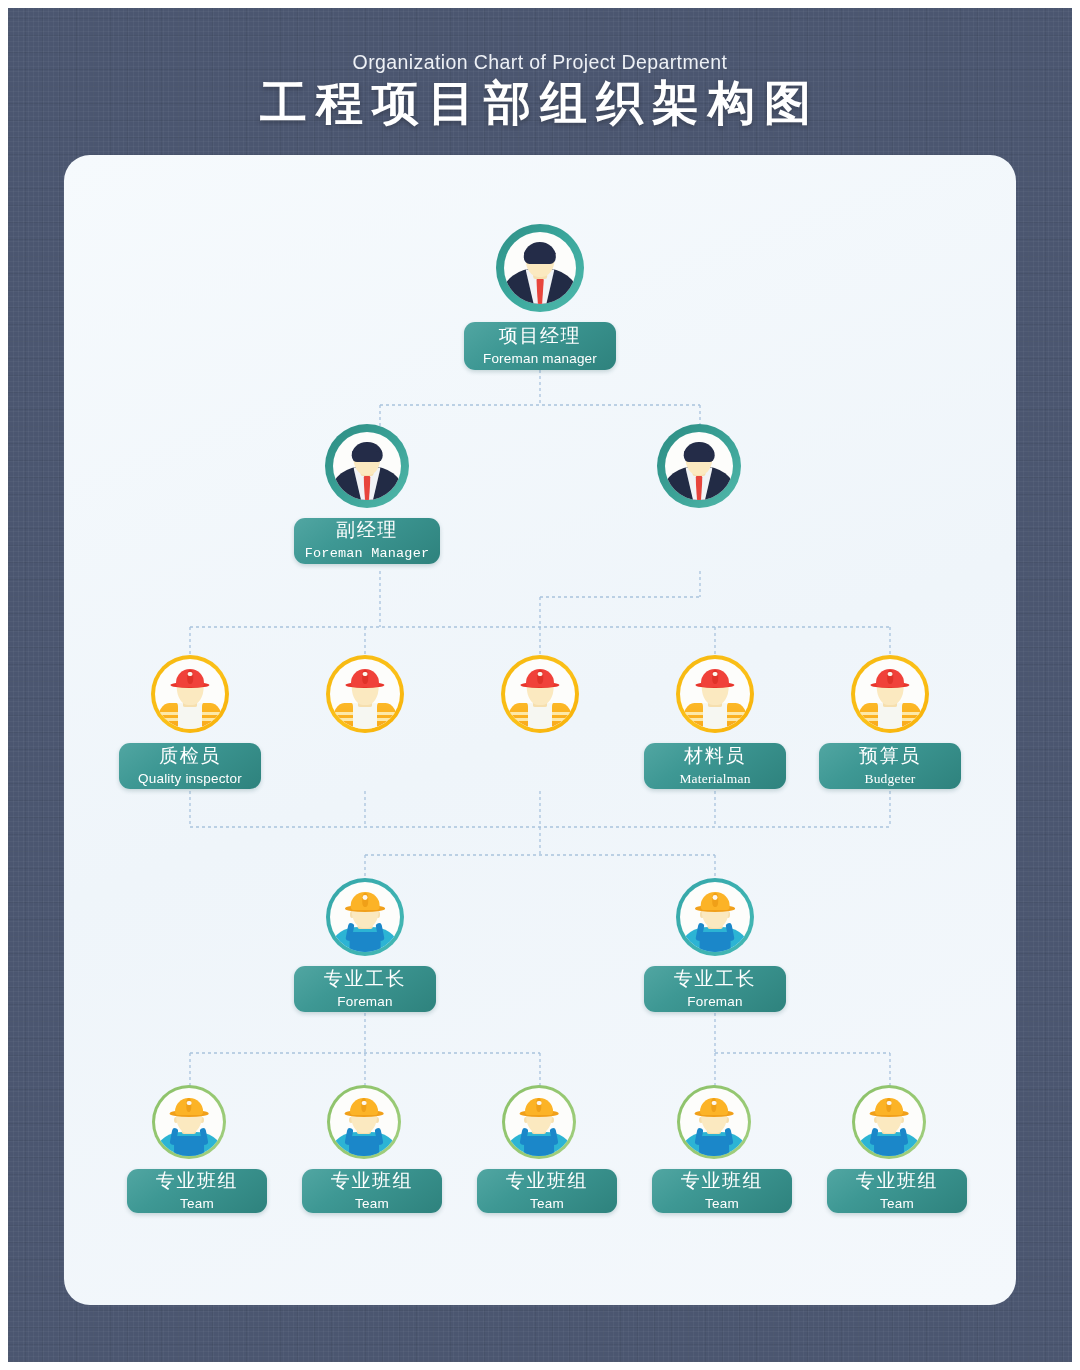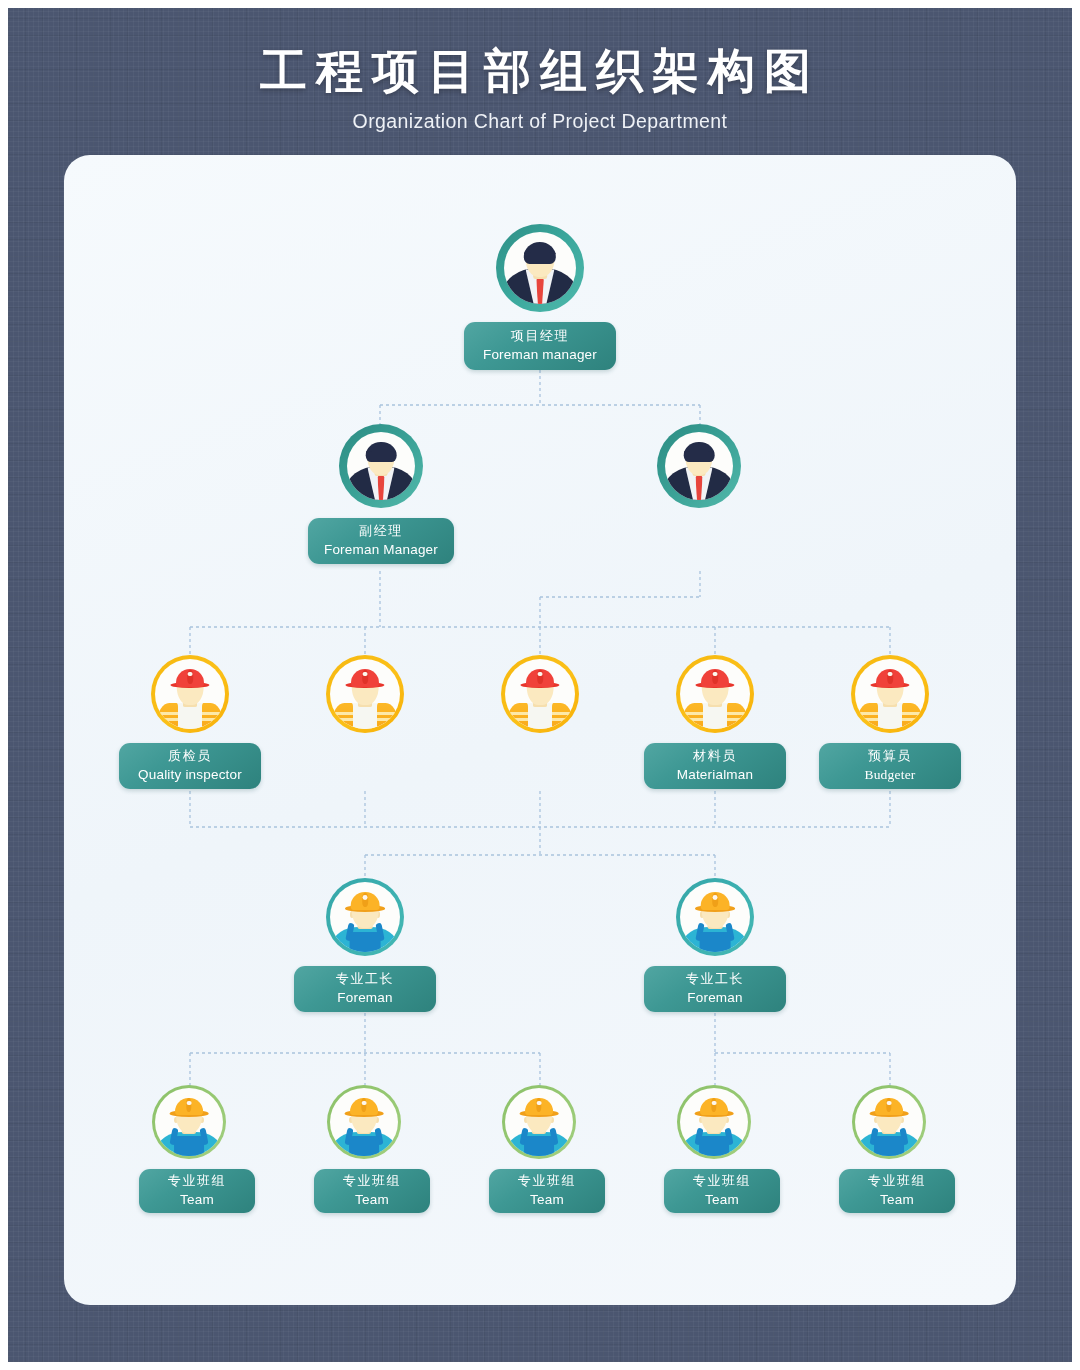--- a/index.html
+++ b/index.html
@@ -104,27 +104,27 @@
     border-radius: 11px;
     background: linear-gradient(145deg, #51a6a2 0%, #3e9894 35%, #2e827d 100%);
     color: #ffffff;
     text-align: center;
     display: flex;
     flex-direction: column;
     justify-content: center;
     align-items: center;
     box-shadow: 0 2px 4px rgba(40,90,95,0.22);
   }
-  .pill .cn { font-size: 13px; letter-spacing: 1.6px; line-height: 1.3; }
+  .pill .cn { font-size: 19px; letter-spacing: 1.6px; line-height: 1.3; }
   .pill .en { font-size: 13.5px; letter-spacing: 0.2px; line-height: 1.35; margin-top: 1px; }
 
   .pill.w1 { width: 152px; height: 48px; }
   .pill.w2 { width: 146px; height: 46px; }
   .pill.w3 { width: 142px; height: 46px; }
-  .pill.w4 { width: 116px; height: 44px; margin-left: 16px; }
+  .pill.w4 { width: 140px; height: 44px; margin-left: 16px; }
 
   
   
   .bm-body {
     position: absolute; left: 50%; bottom: -2%;
     width: 104%; height: 52%;
     transform: translateX(-50%);
     background: #222b45;
     border-radius: 46% 46% 0 0 / 70% 70% 0 0;
   }
@@ -316,22 +316,22 @@
     background: #fdf6ec;
     border-radius: 50%;
   }
 </style>
 </head>
 <body>
 
 <div id="backdrop"></div>
 
 <div id="heading">
+  <div id="title-en">Organization Chart of Project Department</div>
   <div id="title-cn">工程项目部组织架构图</div>
-  <div id="title-en">Organization Chart of Project Department</div>
 </div>
 
 <div id="card"></div>
 
 <svg id="wires" viewBox="0 0 952 1150">
   <g fill="none" stroke="#a9c3dd" stroke-width="1.3" stroke-dasharray="3 3">
 
     <path d="M476,215 L476,250"></path>
     <path d="M316,250 L636,250"></path>
     <path d="M316,250 L316,282"></path>
@@ -383,21 +383,21 @@
         <div class="bm-hair"></div>
         <div class="bm-hair2"></div>
     </div>
   </div>
   <div class="pill w1">
     <span class="cn">项目经理</span>
     <span class="en">Foreman manager</span>
   </div>
 </div>
 
-<div class="node" style="left:308px; top:424px; width:146px;">
+<div class="node" style="left:294px; top:424px; width:146px;font-family:Liberation Mono, monospace;">
   <div class="avatar ring-teal2" style="width:84px;height:84px;">
     <div class="inner" style="left:8px;top:8px;width:68px;height:68px;">
       <div class="bm-body"></div>
         <div class="bm-collar"></div>
         <div class="bm-tie"></div>
       <div class="bm-neck"></div>
         <div class="bm-face"></div>
         <div class="bm-hair"></div>
         <div class="bm-hair2"></div>
     </div>
@@ -479,21 +479,21 @@
       <div class="rw-neck"></div>
         <div class="rw-face"></div>
       <div class="rw-hat-brim"></div>
         <div class="rw-hat-dome"></div>
         <div class="rw-hat-ridge"></div>
         <div class="rw-hat-knob"></div>
     </div>
   </div>
 </div>
 
-<div class="node" style="left:644px; top:655px; width:142px;">
+<div class="node" style="left:644px; top:655px; width:142px;font-family:Liberation Serif, serif;">
   <div class="avatar ring-amber" style="width:78px;height:78px;">
     <div class="inner" style="left:4px;top:4px;width:70px;height:70px;">
       <div class="rw-body"></div>
       <div class="rw-vest-l"></div>
         <div class="rw-vest-r"></div>
       <div class="rw-stripe a"></div>
         <div class="rw-stripe b"></div>
       <div class="rw-stripe-r a"></div>
         <div class="rw-stripe-r b"></div>
       <div class="rw-neck"></div>

